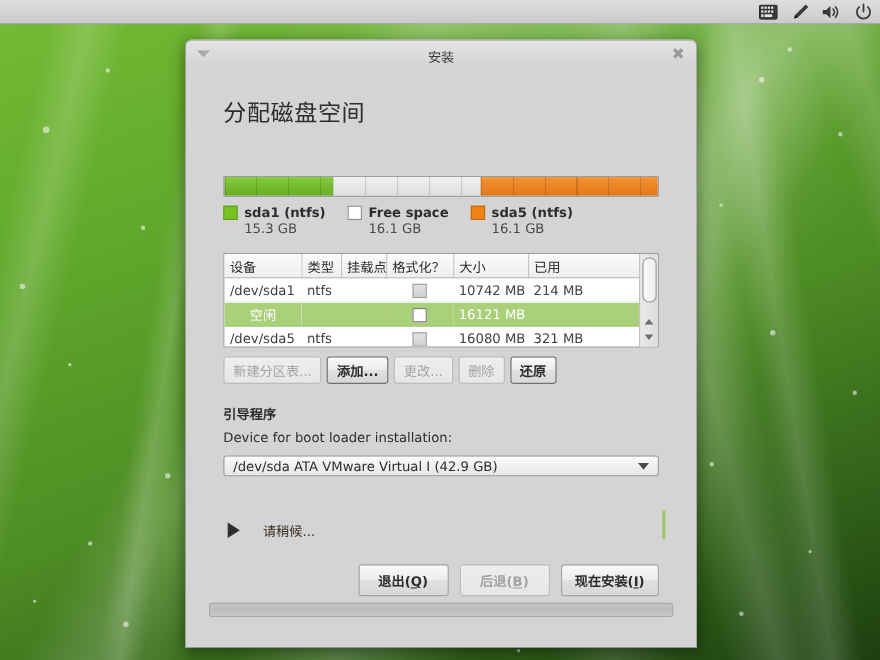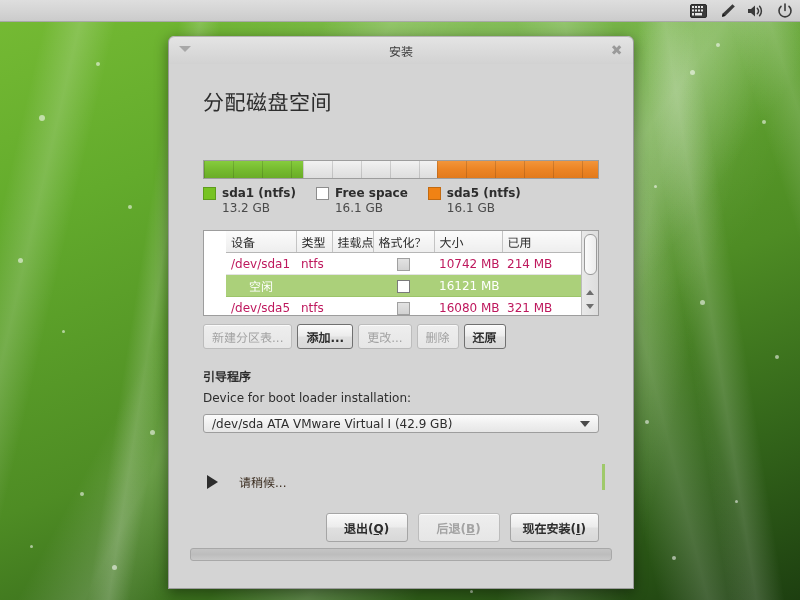--- a/index.html
+++ b/index.html
@@ -191,21 +191,21 @@
 
   
   #table-wrap {
     margin-top: 15px;
     height: 86px;
     border: 1px solid #9d9d9d;
     background: #ffffff;
     display: flex;
     box-sizing: border-box;
   }
-  #table-inner { flex: 1 1 auto; overflow: hidden; margin-left: 22px; }
+  #table-inner { flex: 1 1 auto; overflow: hidden; }
   table.parts {
     width: 100%;
     border-collapse: collapse;
     table-layout: fixed;
     font-size: 12px;
   }
   table.parts th {
     background: linear-gradient(to bottom, #fbfbfb 0%, #eeeeee 100%);
     border-right: 1px solid #c4c4c4;
     border-bottom: 1px solid #b6b6b6;
@@ -214,21 +214,21 @@
     color: #2d2d2d;
     height: 21px;
     padding: 0 5px;
     white-space: nowrap;
     overflow: hidden;
   }
   table.parts th:last-child { border-right: none; }
   table.parts td {
     height: 21px;
     padding: 0 5px;
-    color: #be185d;
+    color: #404040;
     white-space: nowrap;
     overflow: hidden;
     border-bottom: 1px solid #e3e3e3;
   }
   table.parts tr.selected td {
     background: #abd07a;
     color: #ffffff;
     border-bottom: 1px solid #9cc469;
     text-align: center;
   }
@@ -476,21 +476,21 @@
       <div class="seg white" style="width:34.2%;"></div>
       <div class="seg orange" style="width:40.8%;"></div>
     </div>
 
     <div id="legend">
       <div class="legend-item">
         <div class="legend-top">
           <span class="swatch green"></span>
           <span class="legend-label">sda1 (ntfs)</span>
         </div>
-        <div class="legend-size">13.2 GB</div>
+        <div class="legend-size">15.3 GB</div>
       </div>
       <div class="legend-item">
         <div class="legend-top">
           <span class="swatch white"></span>
           <span class="legend-label">Free space</span>
         </div>
         <div class="legend-size">16.1 GB</div>
       </div>
       <div class="legend-item">
         <div class="legend-top">

